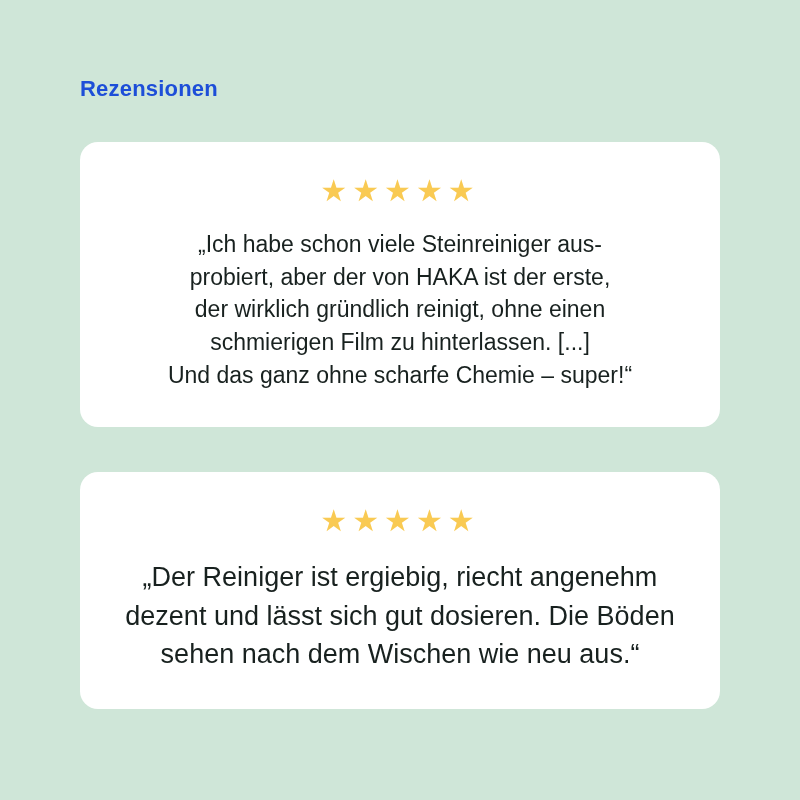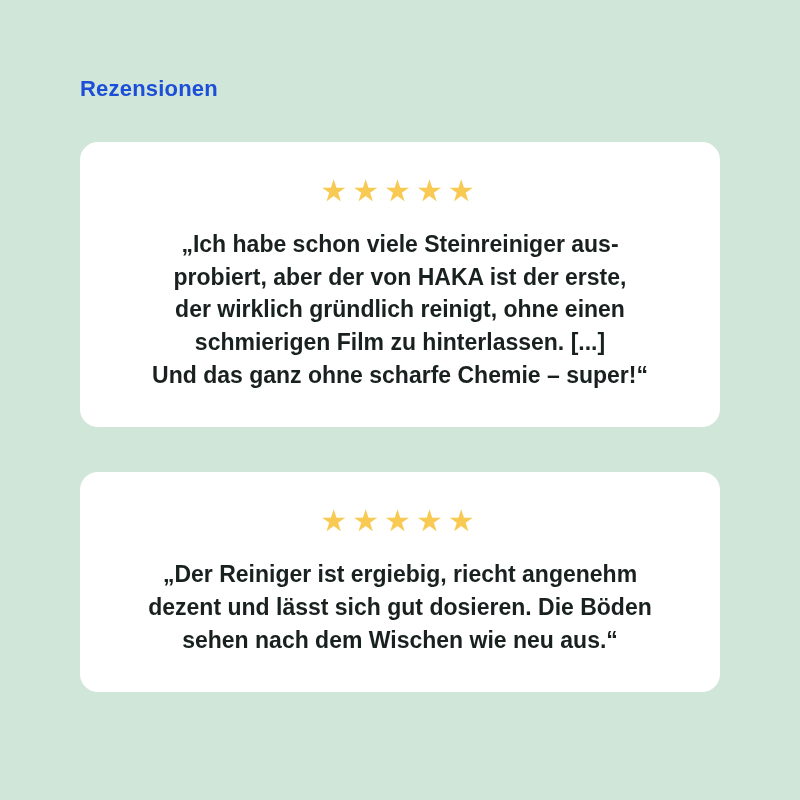--- a/index.html
+++ b/index.html
@@ -54,24 +54,24 @@
   }
   .star {
     display: inline-block;
     color: #f9ca53;
   }
   .quote {
     font-size: 23px;
     line-height: 1.42;
     color: #18211f;
     white-space: pre-line;
-    font-weight: 700;
+    font-weight: 400;
   }
   .card-2 .quote {
-    font-size: 23px;
+    font-size: 27px;
   }
 </style>
 </head>
 <body style="background: rgb(207, 230, 216);">
 
 <div class="page">
 
   <div class="section-title">Rezensionen</div>
 
   <div class="cards">

